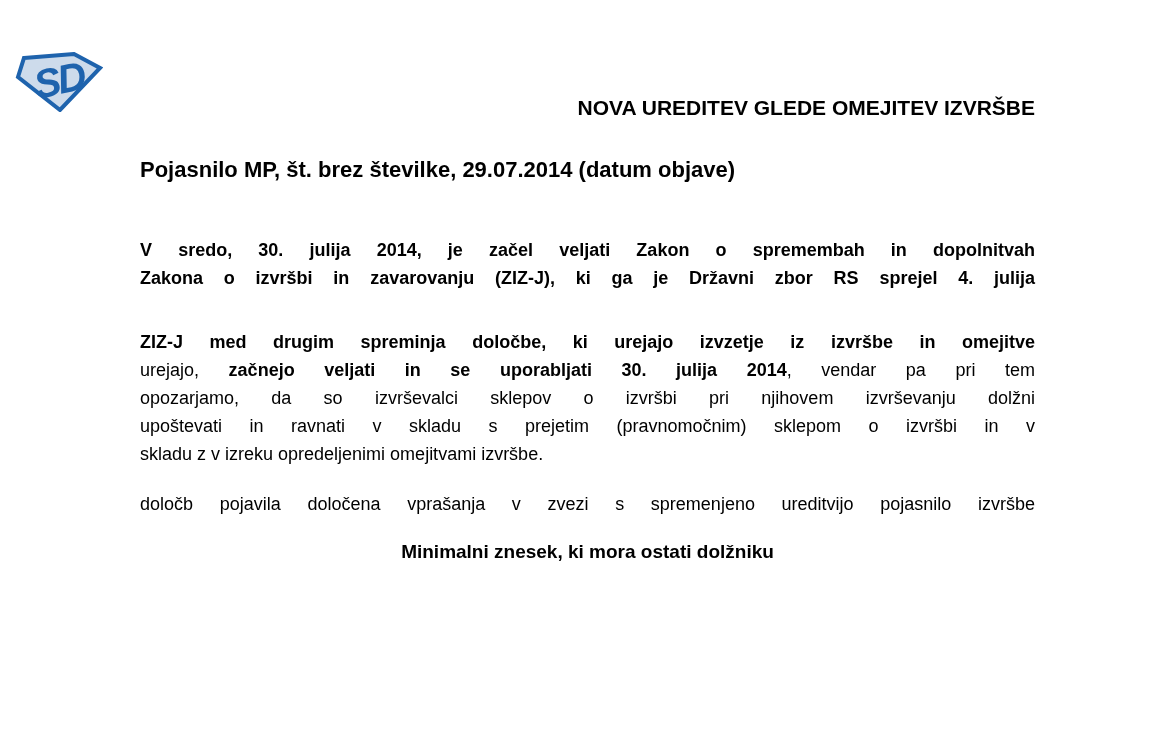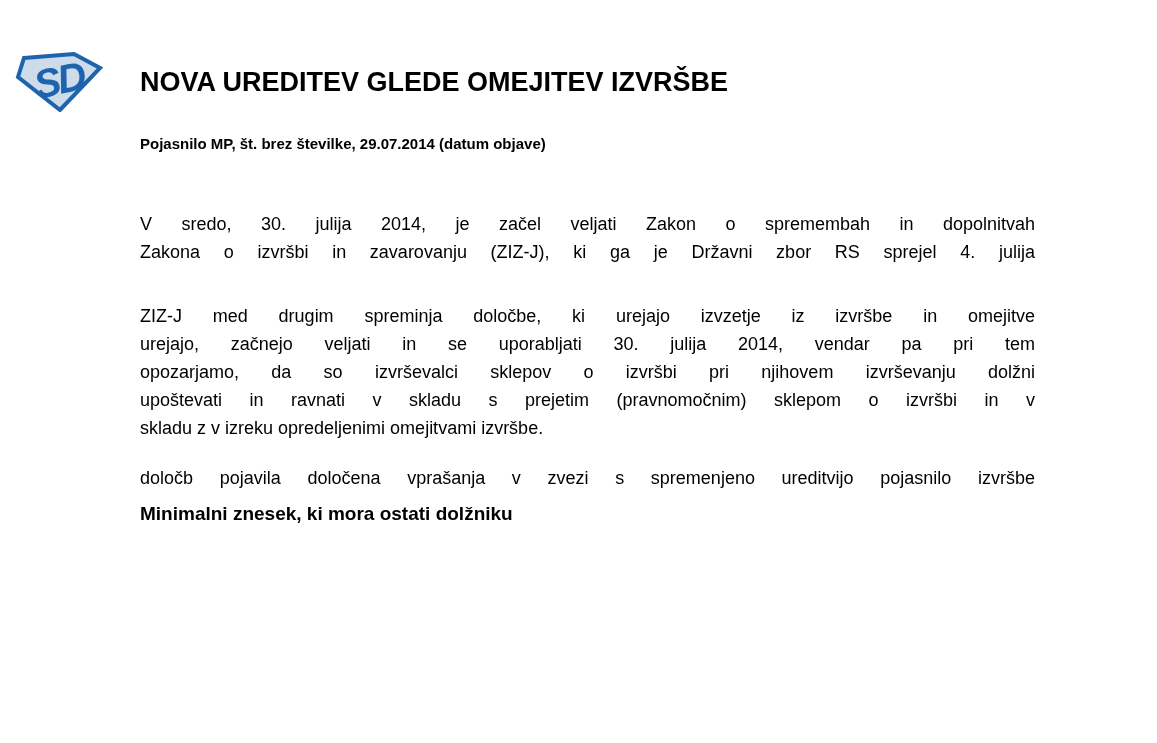--- a/index.html
+++ b/index.html
@@ -27,55 +27,55 @@
     font-size: 40px;
     letter-spacing: -3px;
   }
   .content {
     position: absolute;
     left: 140px;
     top: 0;
     width: 895px;
   }
   .doc-title {
-    margin-top: 66px;
-    font-size: 27px;
+    margin-top: 92px;
+    font-size: 21px;
     line-height: 32px;
     font-weight: bold;
-    text-align: left;
+    text-align: right;
     letter-spacing: 0px;
     white-space: nowrap;
   }
   .doc-subtitle {
     margin-top: 32px;
-    font-size: 15px;
+    font-size: 22px;
     line-height: 28px;
     font-weight: bold;
     text-align: left;
   }
   .doc-paragraph { margin-top: 36px; }
   .doc-paragraph:first-child { margin-top: 52px; }
   .doc-paragraph[data-index="2"] { margin-top: 22px; }
   .text-line {
     font-size: 18px;
     line-height: 28px;
     text-align: justify;
     text-align-last: justify;
   }
   .text-line.last {
     text-align-last: left;
   }
   .seg { font-weight: normal; }
-  .seg.bold { font-weight: normal; }
+  .seg.bold { font-weight: bold; }
   .section-heading {
-    margin-top: 8px;
+    margin-top: 20px;
     font-size: 19px;
     line-height: 28px;
     font-weight: bold;
-    text-align: left;
+    text-align: center;
   }
 </style>
 </head>
 <body>
 
 <div class="page">
 
   <svg class="logo" viewBox="0 0 88 60" xmlns="http://www.w3.org/2000/svg">
     <polygon points="9,6 59,2 85,16 45,58 3,25" stroke-width="4" stroke-linejoin="miter" fill="#cddbeb" stroke="#1e63ad"></polygon>
     <text x="44" y="42" text-anchor="middle" transform="rotate(-12 44 30)" fill="#1e63ad">SD</text>

